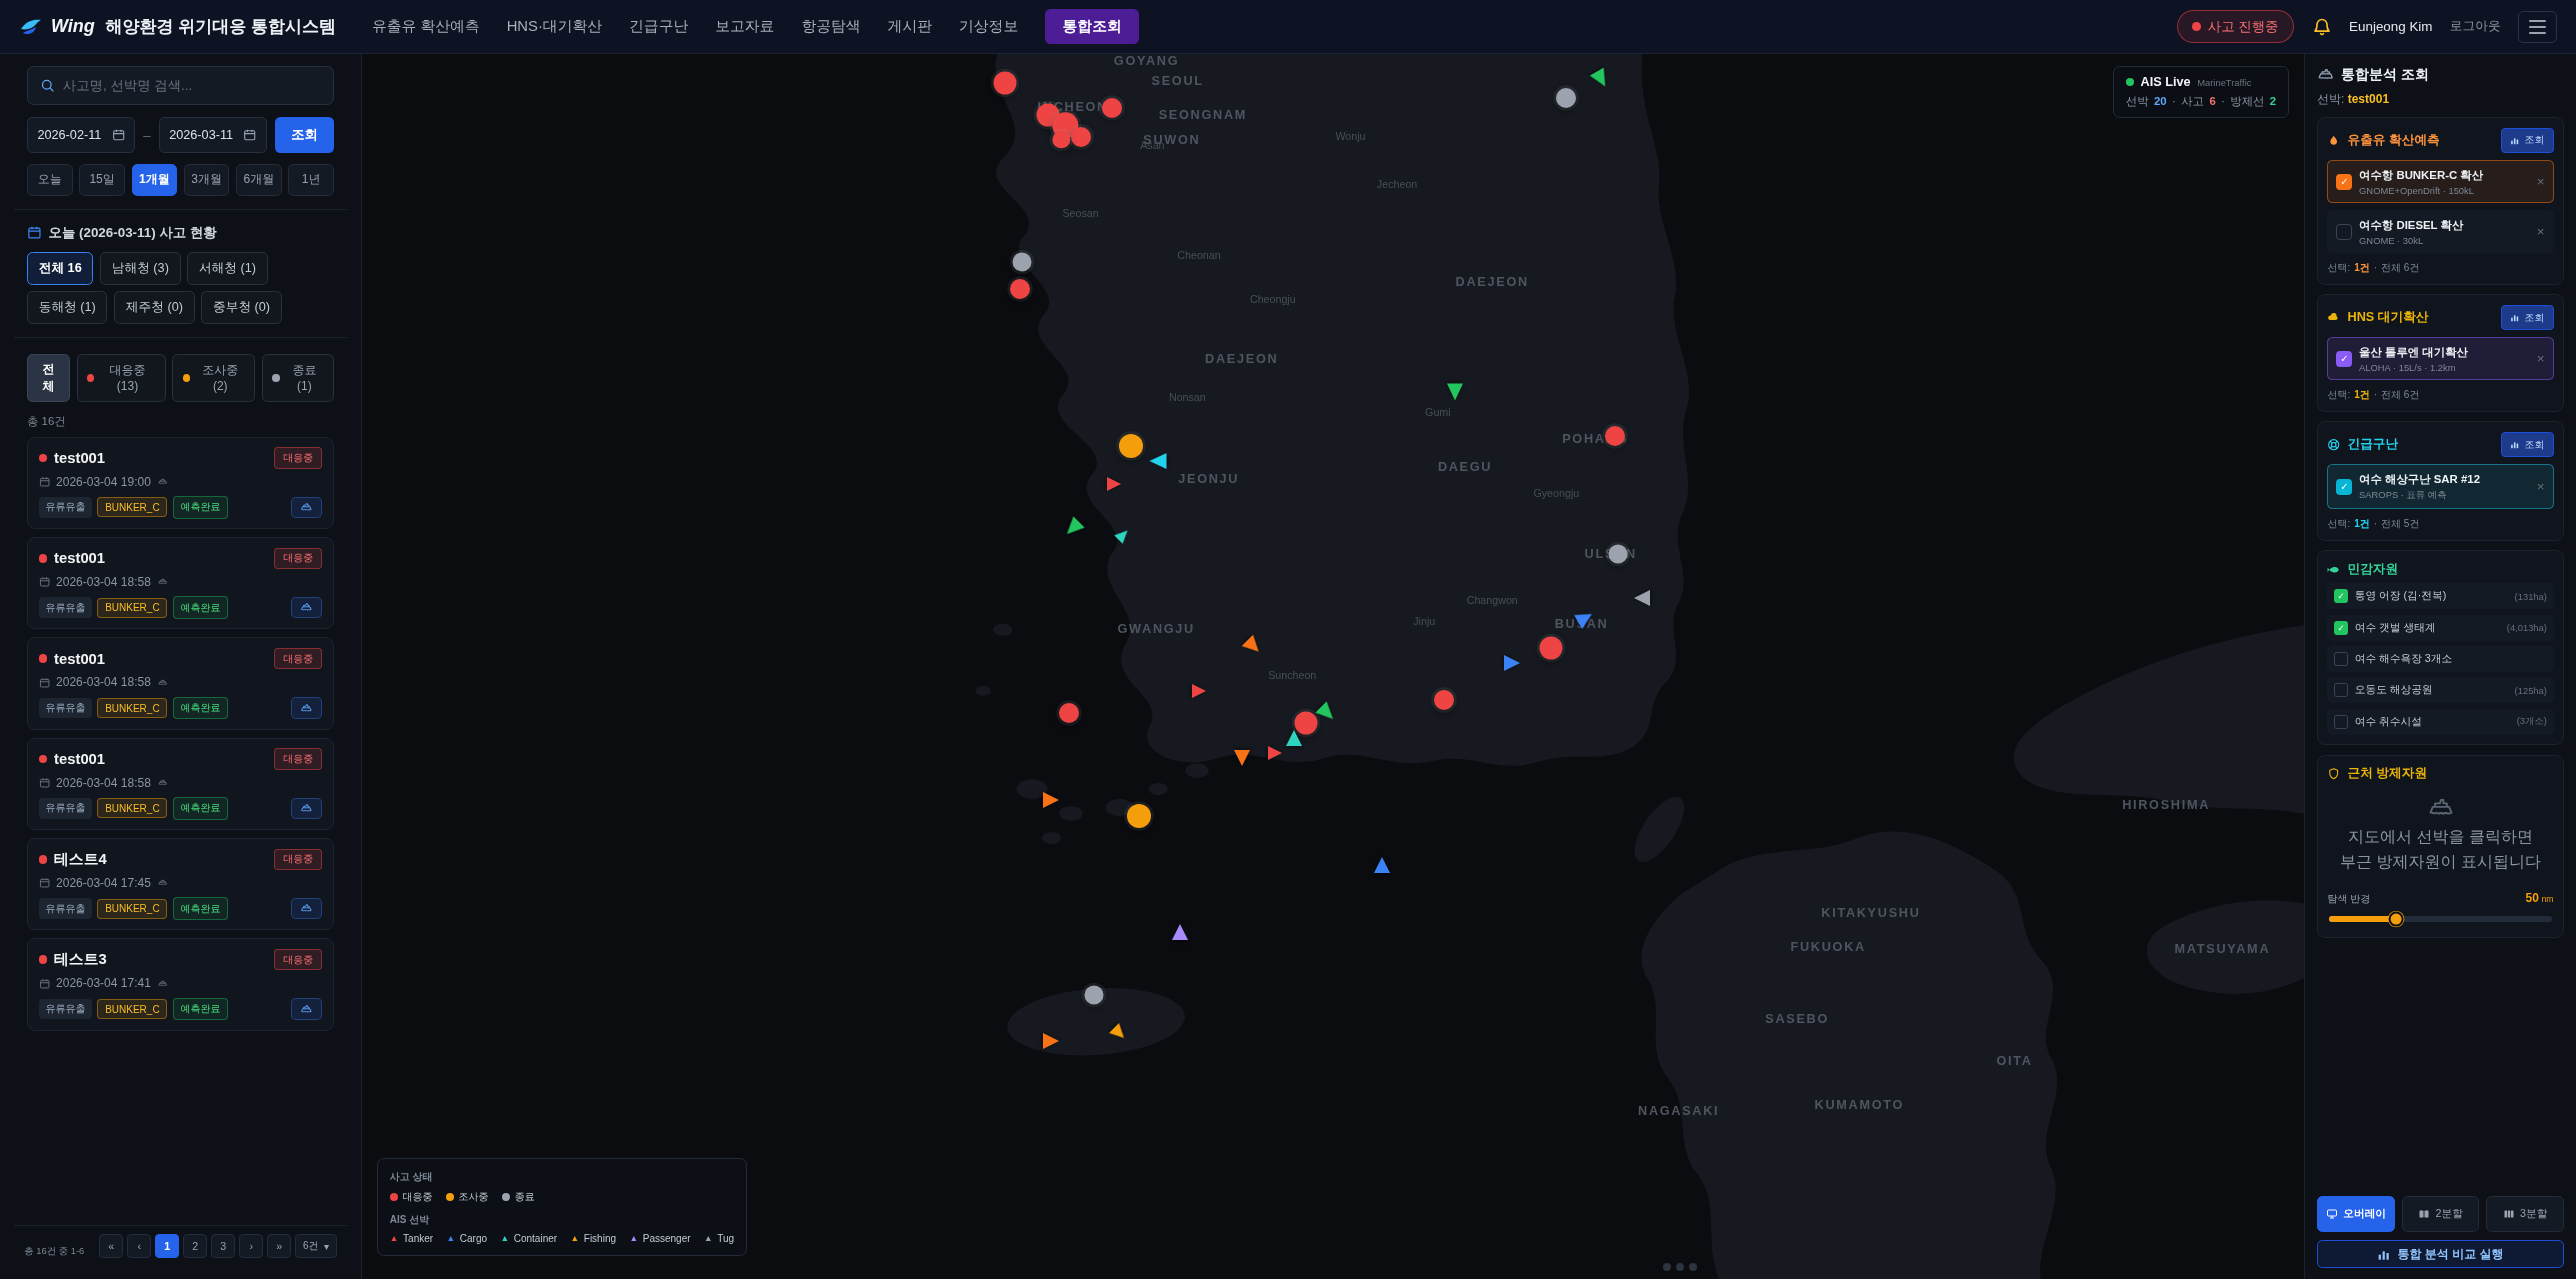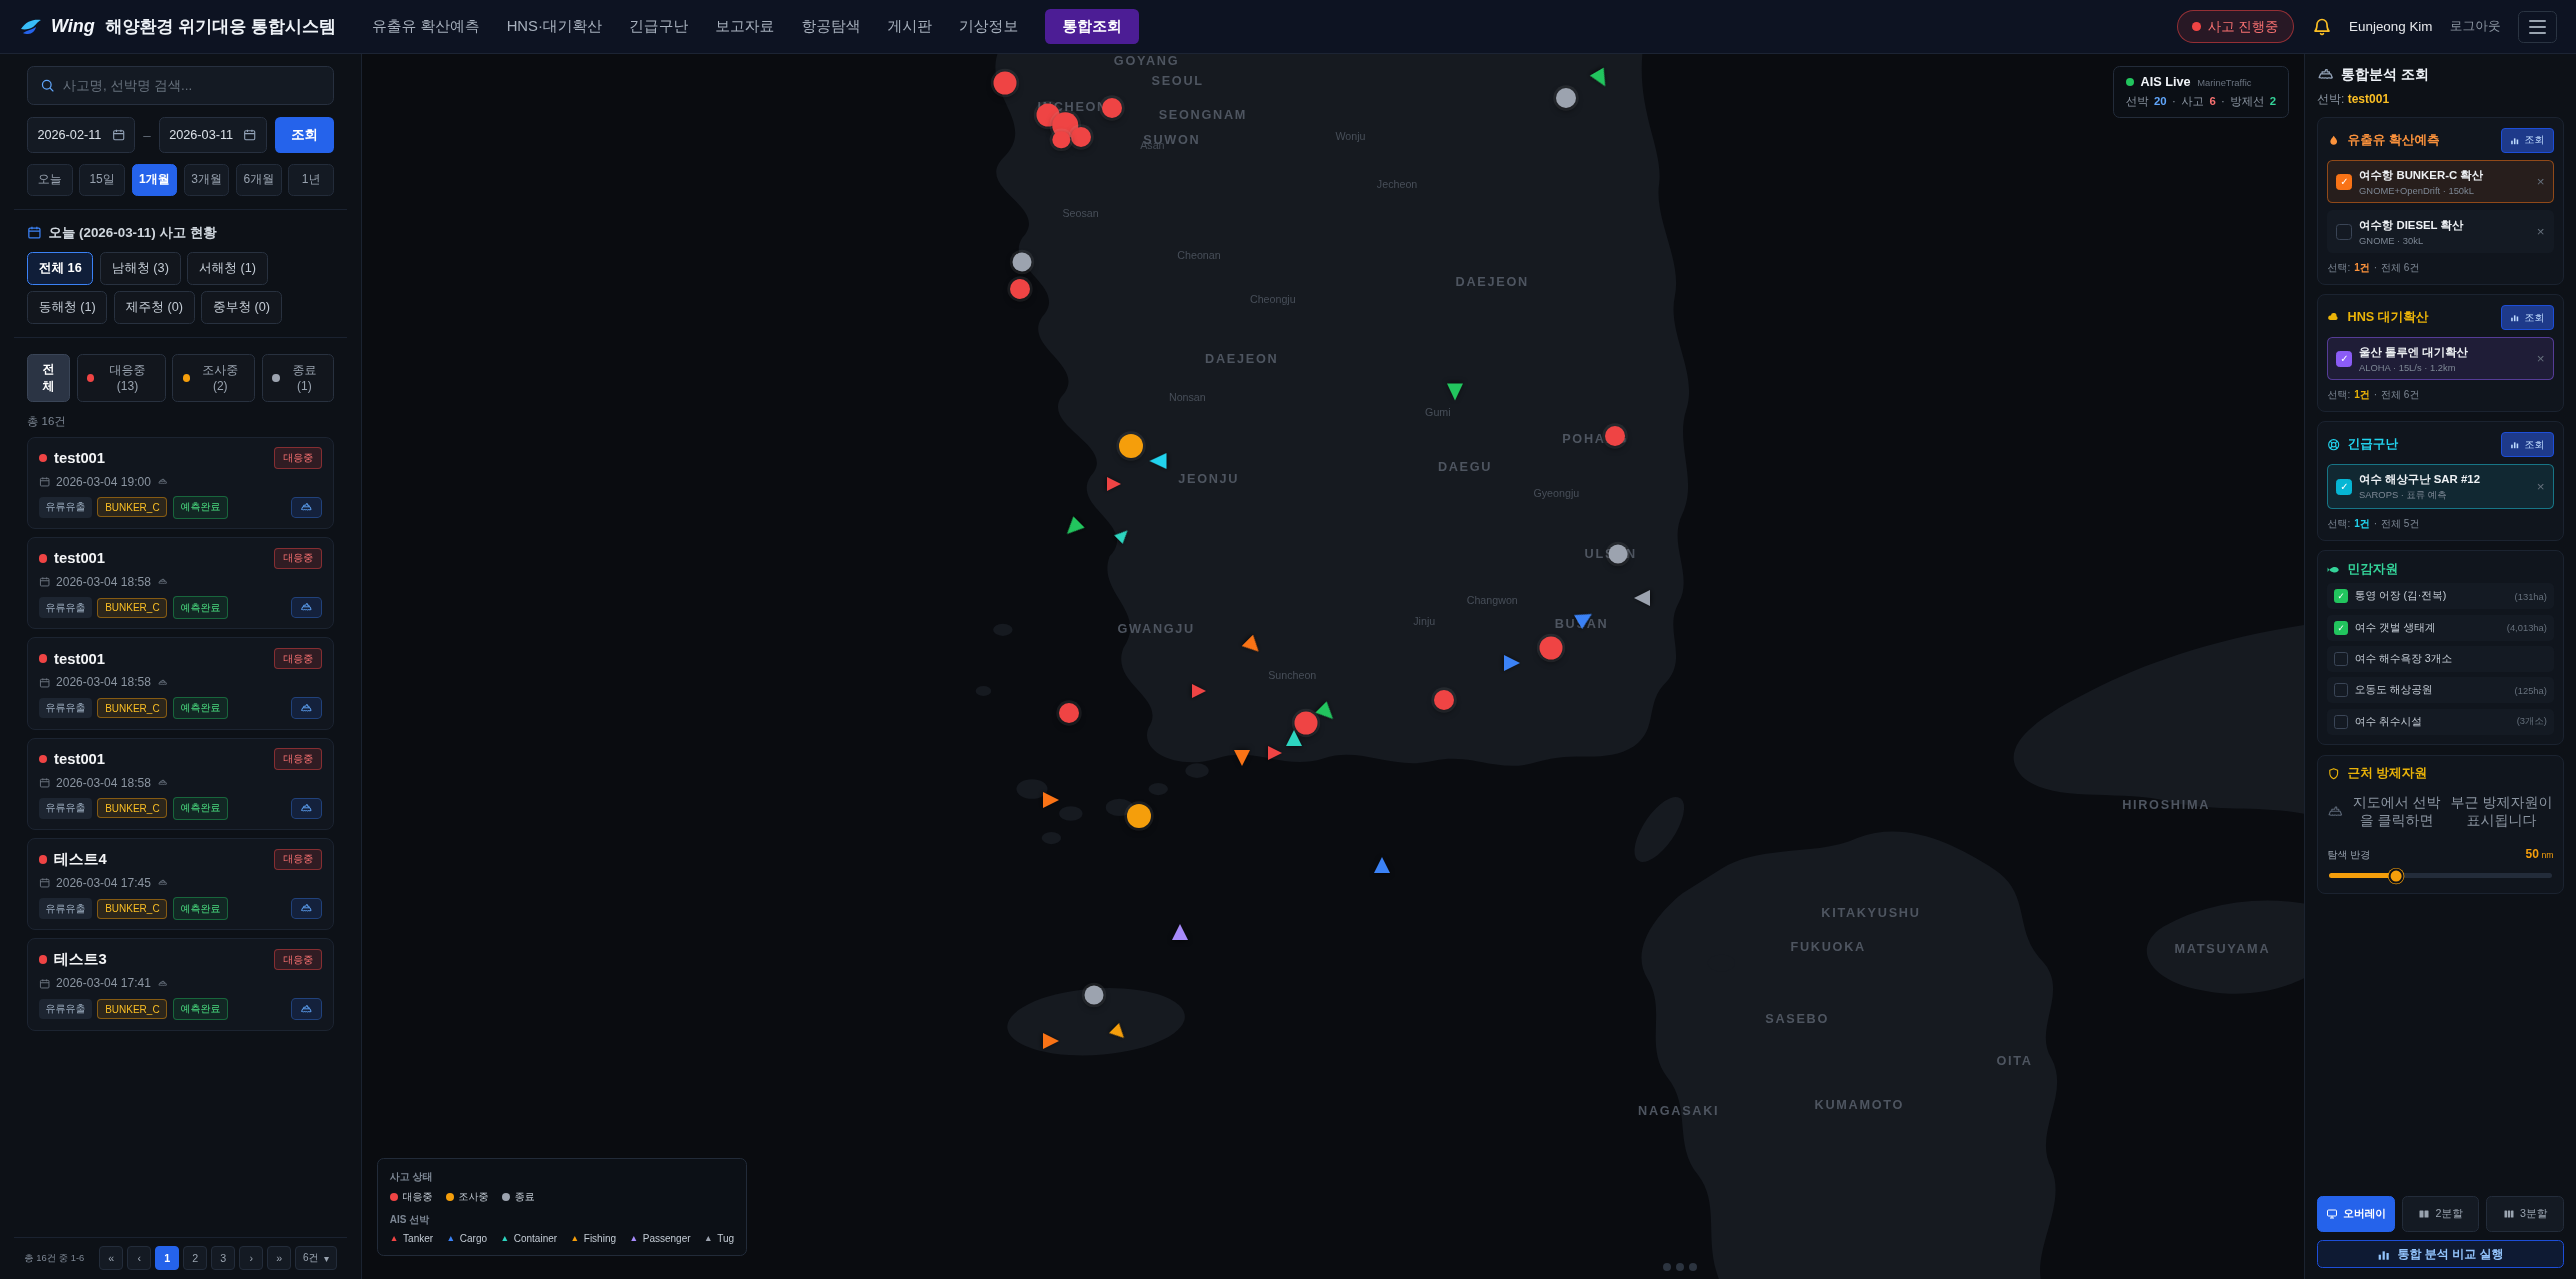--- a/index.html
+++ b/index.html
@@ -51,21 +51,21 @@
   .cdot{width:8.7px;height:8.7px;border-radius:50%;background:#ef4444;flex:none;}
   .ctitle{font-size:14.8px;font-weight:700;color:#f3f4f6;flex:1;}
   .cbadge{background:rgba(239,68,68,.14);border:0.7px solid rgba(239,68,68,.45);color:#f87171;font-size:10px;padding:2.7px 8px;border-radius:4px;}
   .cdate{display:flex;align-items:center;gap:6px;color:#8b95a1;font-size:12px;margin:6px 0 7.4px;}
   .ctags{display:flex;align-items:center;gap:5.4px;}
   .tag{font-size:10px;padding:3.4px 6.7px;border-radius:4px;white-space:nowrap;}
   .tag-muted{background:#1d2531;color:#9fb0c3;}
   .tag-orange{background:rgba(245,158,11,.12);border:0.7px solid rgba(245,158,11,.45);color:#fbbf24;}
   .tag-green{background:rgba(34,197,94,.10);border:0.7px solid rgba(34,197,94,.4);color:#4ade80;}
   .cact{margin-left:auto;width:31px;height:21.5px;display:flex;align-items:center;justify-content:center;background:rgba(37,99,235,.15);border:0.7px solid rgba(59,130,246,.35);border-radius:4.7px;cursor:pointer;}
-  .pager{border-top:0.7px solid #1a2230;margin:8px -13.4px 0;padding:8.7px 10.7px;display:flex;align-items:center;gap:4px;flex:none;}
+  .pager{border-top:0.7px solid #1a2230;margin:8px -13.4px 12px;padding:8.7px 10.7px;display:flex;align-items:flex-end;gap:4px;flex:none;}
   .pginfo{font-size:9.4px;color:#7d8794;margin-right:auto;white-space:nowrap;}
   .pgbtn{min-width:24px;height:24px;background:#141a23;border:0.7px solid #232c3a;border-radius:4px;color:#9aa4b0;font-size:10.7px;display:flex;align-items:center;justify-content:center;cursor:pointer;}
   .pg-active{background:#2563eb;border-color:#2563eb;color:#fff;font-weight:700;}
   .pgsize{display:flex;align-items:center;gap:5.4px;padding:0 6.7px;height:24px;background:#141a23;border:0.7px solid #232c3a;border-radius:4px;color:#9aa4b0;font-size:10px;cursor:pointer;white-space:nowrap;}
 
   
   main.map{position:relative;overflow:hidden;background:#0a0c10;}
   .land{position:absolute;inset:0;width:100%;height:100%;}
   .landfill{fill:#161a20;}
   .mlayer{position:absolute;inset:0;}
@@ -111,21 +111,21 @@
   .cb-on.cb-cyan{background:#06b6d4;border-color:#06b6d4;}
   .cb-on.cb-green{background:#22c55e;border-color:#22c55e;}
   .sim-tx{flex:1;display:flex;flex-direction:column;gap:2px;min-width:0;}
   .sim-tx b{font-size:11.4px;color:#eef1f4;font-weight:700;white-space:nowrap;overflow:hidden;text-overflow:ellipsis;}
   .sim-tx small{font-size:9.4px;color:#7d8794;}
   .x{color:#66707c;font-size:13.4px;flex:none;cursor:pointer;}
   .sec-foot{margin-top:7.4px;font-size:10px;color:#7d8794;display:flex;gap:4px;align-items:center;}
   .cnt-orange{color:#fb923c;font-weight:700;}.cnt-yellow{color:#eab308;font-weight:700;}.cnt-cyan{color:#22d3ee;font-weight:700;}
   .rrow{display:flex;align-items:center;gap:6.7px;background:#141a23;border-radius:4.7px;padding:6px 6.7px;margin-top:5.4px;font-size:10.7px;color:#c3cbd4;cursor:pointer;}
   .rrow .val{margin-left:auto;color:#66707c;font-size:9.4px;white-space:nowrap;}
-  .empty{display:flex;flex-direction:row;align-items:center;gap:4.7px;padding:12px 0 5.4px;color:#8b95a1;font-size:14px;text-align:center;}
+  .empty{display:flex;flex-direction:column;align-items:center;gap:4.7px;padding:12px 0 5.4px;color:#8b95a1;font-size:16px;text-align:center;}
   .radius-row{display:flex;align-items:baseline;margin-top:12px;font-size:10px;color:#9aa4b0;}
   .radius-val{margin-left:auto;color:#f59e0b;font-weight:700;font-size:12px;}
   .radius-unit{color:#f59e0b;font-size:8.7px;margin-left:2.7px;}
   .slider{position:relative;height:5.4px;background:#232c3a;border-radius:2.7px;margin:10.7px 1.3px 5.4px;cursor:pointer;}
   .slider-fill{position:absolute;left:0;top:0;bottom:0;background:#f59e0b;border-radius:2.7px;}
   .slider-thumb{position:absolute;top:50%;transform:translate(-50%,-50%);width:14.8px;height:14.8px;background:#f59e0b;border:2.7px solid #0d1117;border-radius:50%;box-shadow:0 0 0 0.7px #f59e0b;cursor:grab;}
   .viewbar{display:flex;gap:6.7px;margin-top:auto;padding-top:10.7px;flex:none;}
   .vbtn{flex:1;height:36px;display:flex;align-items:center;justify-content:center;gap:5.4px;background:#141a23;border:0.7px solid #232c3a;border-radius:5.4px;color:#9aa4b0;font-size:10.7px;cursor:pointer;}
   .vbtn-active{background:#2563eb;border-color:#2563eb;color:#fff;font-weight:700;}
   .runbtn{margin-top:8px;height:28px;display:flex;align-items:center;justify-content:center;gap:6.7px;background:#0e1a33;border:0.7px solid #1d4ed8;border-radius:5.4px;color:#93c5fd;font-size:12px;font-weight:700;cursor:pointer;flex:none;}

